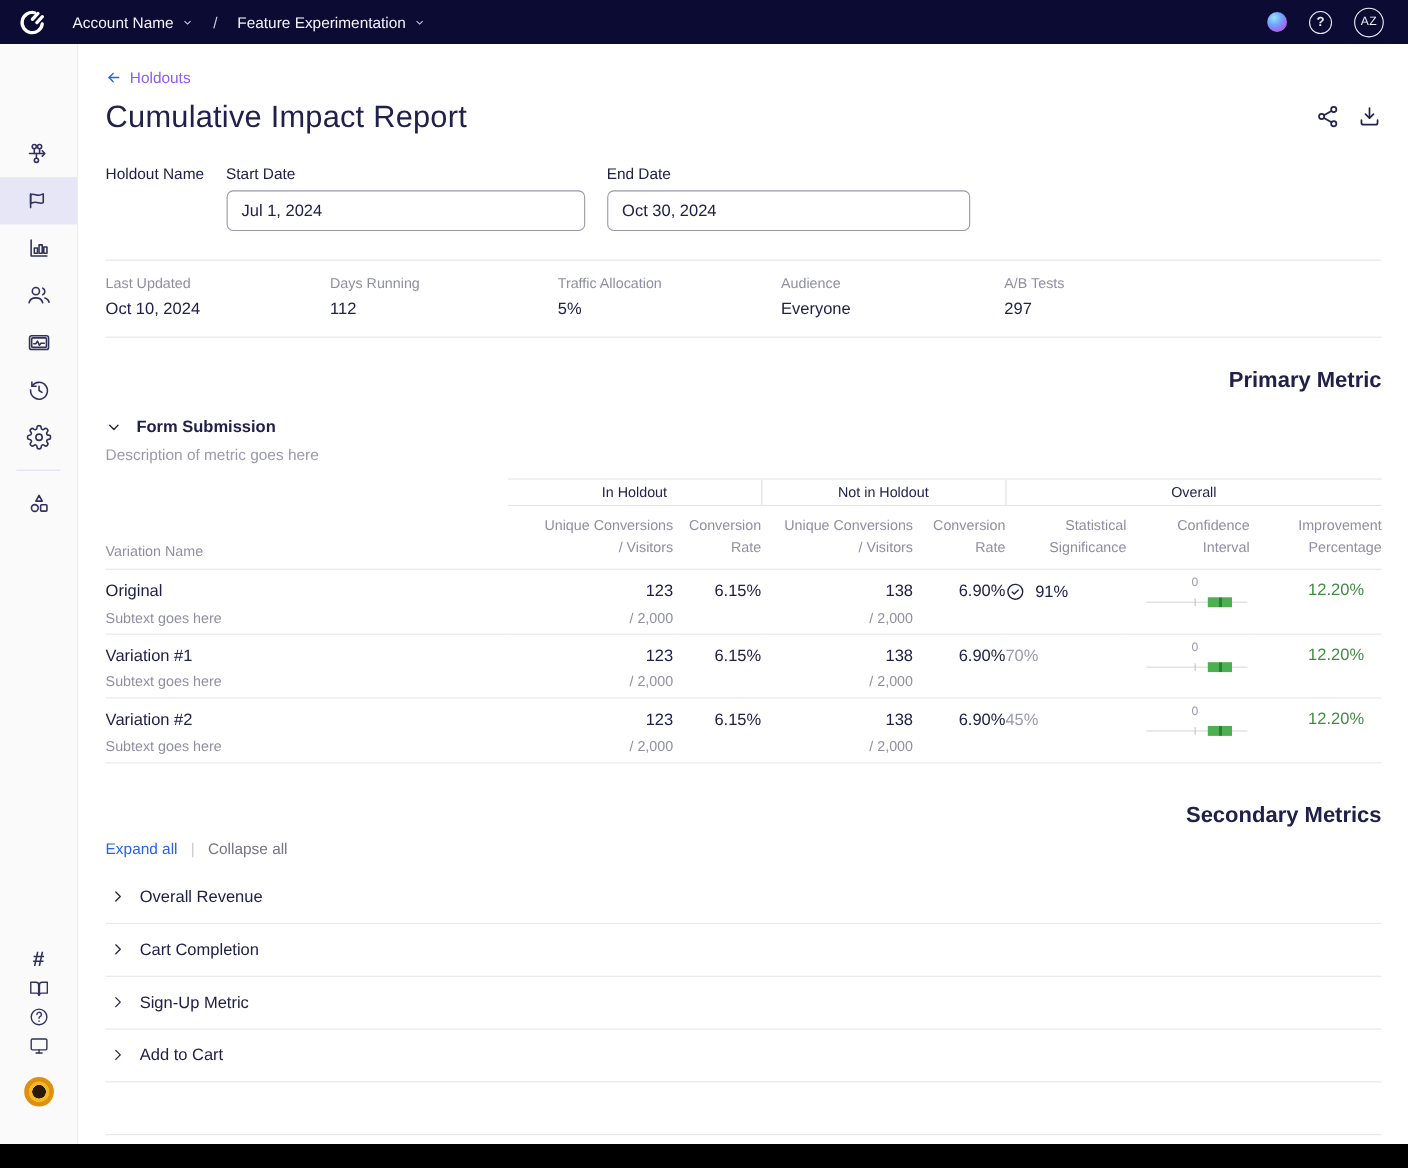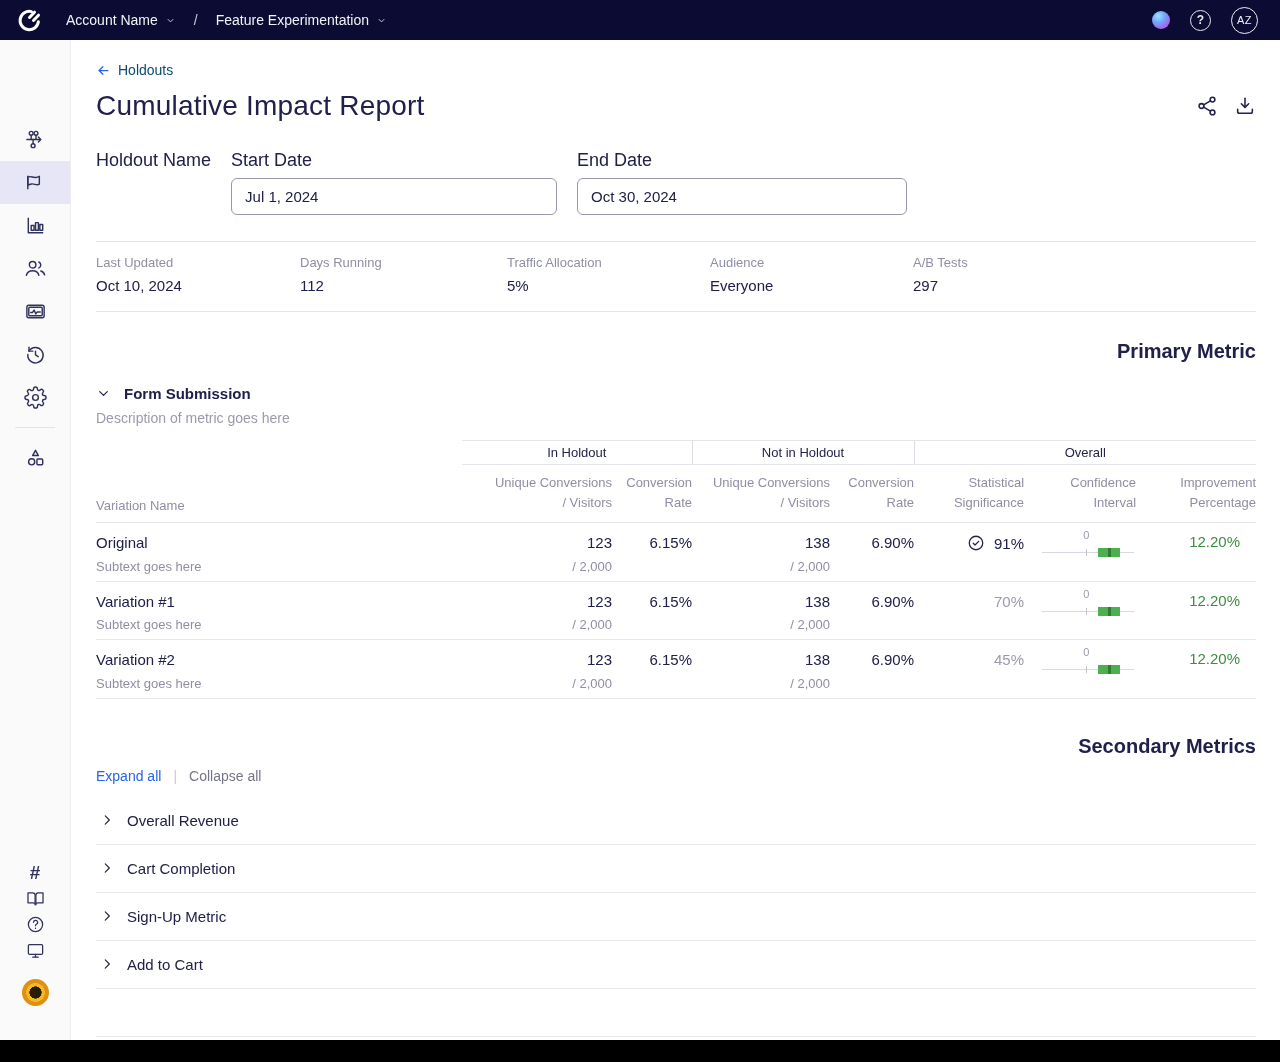--- a/index.html
+++ b/index.html
@@ -35,32 +35,32 @@
   .side-bottom { margin-top:auto; display:flex; flex-direction:column; align-items:center; gap:4px; padding-bottom:34px; }
   .side-sm { height:22px; display:flex; align-items:center; justify-content:center; cursor:pointer; }
   .side-sm svg { width:19px; height:19px; stroke:#31315e; fill:none; stroke-width:1.6; stroke-linecap:round; stroke-linejoin:round; }
   .hash-glyph { font-size:19px; font-weight:600; color:#31315e; line-height:1; }
   .sunflower { margin-top:14px; width:27px; height:27px; border-radius:50%;
        background:radial-gradient(circle, #2a1c04 0 31%, #f2b929 33% 48%, #e08f0e 50% 78%, #8a5408 80% 100%); cursor:pointer; }
 
   
   .main { position:absolute; top:40px; left:72px; right:0; bottom:22px; background:#fff;
           overflow:hidden; padding:22px 24px 0 24px; }
-  .back-row { display:flex; align-items:flex-end; gap:7px; color:#0c4a6e; font-size:14px; font-weight:500;
+  .back-row { display:flex; align-items:flex-end; gap:7px; color:#8b5cf6; font-size:14px; font-weight:500;
               cursor:pointer; width:max-content; }
   .back-row svg { width:15px; height:15px; stroke:#2563eb; fill:none; stroke-width:2; stroke-linecap:round; stroke-linejoin:round; }
   .title-row { display:flex; align-items:center; margin-top:12px; margin-bottom:28px; }
   .page-title { font-size:28px; font-weight:400; color:#20204a; letter-spacing:.2px; }
   .title-actions { margin-left:auto; display:flex; gap:16px; }
   .title-actions svg { width:22px; height:22px; stroke:#23234d; fill:none; stroke-width:1.7;
                        stroke-linecap:round; stroke-linejoin:round; cursor:pointer; }
 
   
   .filters { display:flex; gap:20px; margin-bottom:26px; }
-  .field label { display:block; font-size:18px; font-weight:500; color:#20204a; margin-bottom:7px; }
+  .field label { display:block; font-size:14px; font-weight:500; color:#20204a; margin-bottom:7px; }
   .control { height:37px; border:1px solid #9898ad; border-radius:6px; background:#fff;
              display:flex; align-items:center; padding:0 13px; font-size:15px; color:#20204a; cursor:pointer; }
   .control .chev-dn { margin-left:auto; width:16px; height:16px; stroke:#23234d; fill:none; stroke-width:1.8;
                       stroke-linecap:round; stroke-linejoin:round; }
   .w-holdout { width:465px; } .w-start { width:326px; } .w-end { width:330px; }
 
   .hr { height:1px; background:#e4e4ea; }
 
   
   .meta-row { display:flex; padding:13px 0 17px 0; }
@@ -86,21 +86,21 @@
                vertical-align:bottom; border-bottom:1px solid #e4e4ea; }
   .t-cols th span { display:block; line-height:1.55; }
   .t-cols th.c-left { text-align:left; }
   tbody td { border-bottom:1px solid #e7e7ec; vertical-align:top; padding-top:10px; padding-bottom:7px; height:50px; }
   .r-name { font-size:15px; color:#20204a; line-height:1.3; }
   .r-sub { font-size:13px; color:#8f8fa3; margin-top:6px; }
   td.num { text-align:right; }
   .v-main { font-size:15px; color:#20204a; line-height:1.3; }
   .v-sub { font-size:13px; color:#8f8fa3; margin-top:6px; }
   td.sig { text-align:right; }
-  .sig-inner { display:flex; justify-content:flex-end; align-items:center; gap:9px; padding-top:1px; }
+  .sig-inner { display:flex; justify-content:flex-start; align-items:center; gap:9px; padding-top:1px; }
   .sig-inner svg { width:18px; height:18px; stroke:#23234d; fill:none; stroke-width:1.7; stroke-linecap:round; stroke-linejoin:round; }
   .sig-val { font-size:15px; color:#20204a; }
   .sig-val.muted { color:#9a9aae; }
   .ci-wrap { position:relative; width:92px; height:30px; margin-left:auto; margin-right:2px; }
   .ci-zero { position:absolute; left:48%; top:-4px; transform:translateX(-50%); font-size:11px; color:#9a9aae; }
   .ci-line { position:absolute; left:0; right:0; top:19px; height:1px; background:#d8d8e0; }
   .ci-tick { position:absolute; left:48%; top:16px; width:1px; height:7px; background:#c2c2cc; }
   .ci-box { position:absolute; left:61%; width:24%; top:15px; height:9px;
             background:linear-gradient(to right,#4caf50 0 46%,#2e7d32 46% 58%,#4caf50 58% 100%); }
   td.imp { text-align:right; padding-right:16px; font-size:15px; color:#3e8e41; }

